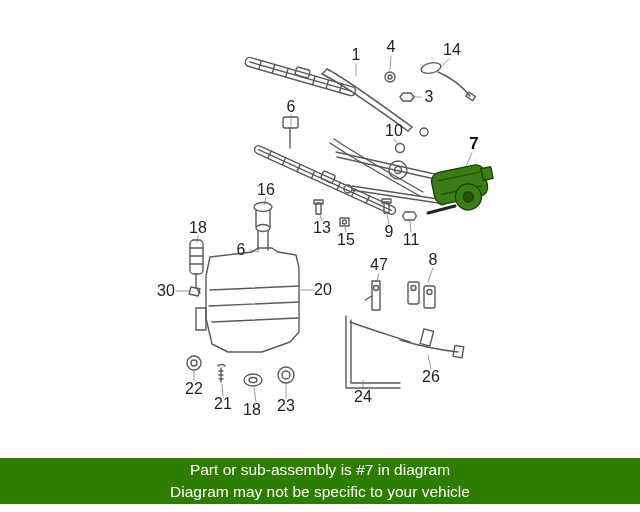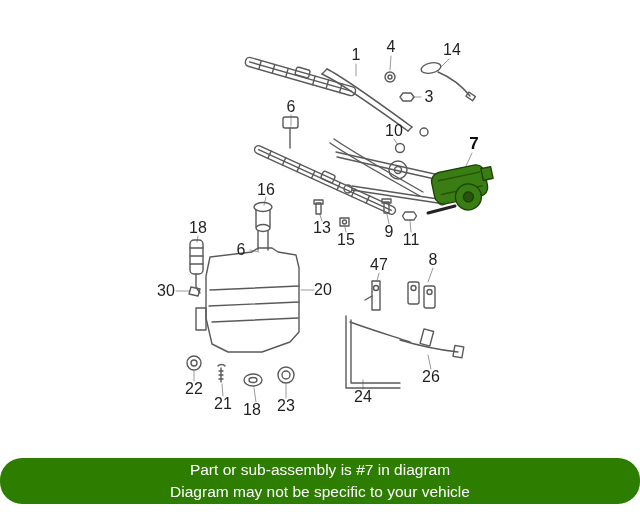--- a/index.html
+++ b/index.html
@@ -9,21 +9,21 @@
   .art { position:absolute; left:0; top:0; }
   .lbl {
     position:absolute; transform:translate(-50%,-50%);
     font-size:16px; color:#1f1f1f; letter-spacing:0;
     font-family:"Liberation Sans", sans-serif; user-select:none;
   }
   .lbl.hl { font-size:17px; font-weight:bold; color:#0d0d0d; }
   .banner {
     position:absolute; left:0; right:0; bottom:8px; height:46px;
     background:#2c7d00; color:#ffffff;
-    display:flex; flex-direction:column; align-items:center; justify-content:center;border-radius:22px;
+    display:flex; flex-direction:column; align-items:center; justify-content:center;
   }
   .banner div { font-size:15.5px; line-height:1.42; white-space:nowrap; }
 </style>
 </head>
 <body>
 
 <div class="stage">
 
   <svg class="art" width="640" height="512" viewBox="0 0 640 512" xmlns="http://www.w3.org/2000/svg">
     <g stroke="#5a5a5a" stroke-width="1.4" fill="none" stroke-linecap="round" stroke-linejoin="round">

